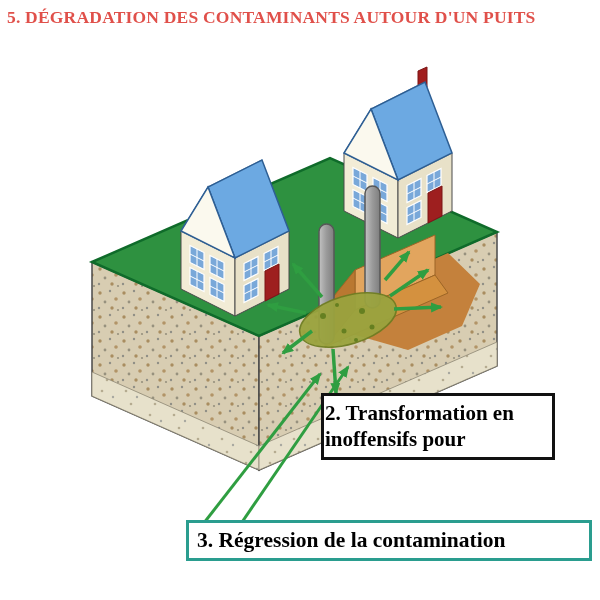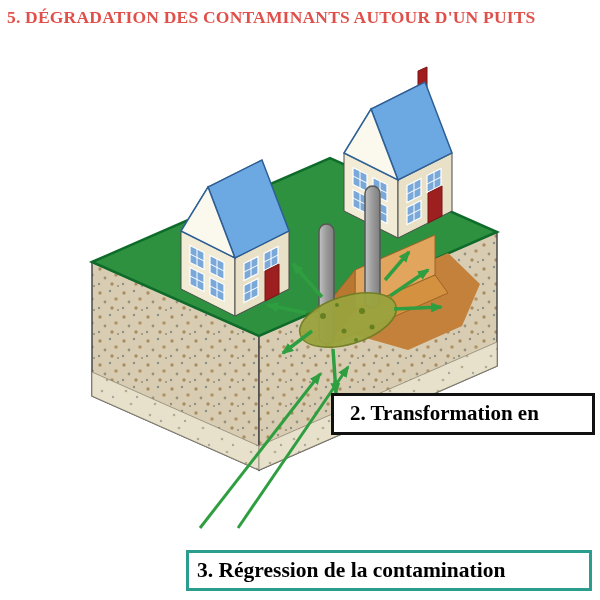--- a/index.html
+++ b/index.html
@@ -10,27 +10,27 @@
   .title{
     position:absolute;left:7px;top:7px;width:588px;
     color:#e0504a;font-weight:bold;font-size:17.5px;letter-spacing:0.2px;
     white-space:nowrap;
   }
   svg.illustration{position:absolute;left:0;top:0;}
   .callout{
     position:absolute;background:#ffffff;color:#000;font-weight:bold;
   }
   .callout-2{
-    left:331px;top:393px;width:226px;
-    border:3px solid #111111;padding:5px 16px;
+    left:321px;top:393px;width:226px;
+    border:3px solid #111111;padding:5px 1px;
     font-size:21px;line-height:1.22;
   }
   .callout-2 .line{display:block;}
   .callout-3{
-    left:186px;top:550px;width:384px;
+    left:186px;top:520px;width:384px;
     border:3px solid #2a9d8f;padding:5px 8px;
     font-size:21.5px;line-height:1.15;white-space:nowrap;
   }
 </style>
 </head>
 <body>
 
 <div class="stage">
 
   <div class="title">5. DÉGRADATION DES CONTAMINANTS AUTOUR D'UN PUITS</div>
@@ -163,19 +163,20 @@
     </g>
 
     <g stroke="#2f9e41" stroke-width="3" fill="none">
       <line x1="200" y1="528" x2="320" y2="374" marker-end="url(#ah)"></line>
       <line x1="238" y1="528" x2="348" y2="367" marker-end="url(#ah)"></line>
     </g>
   </svg>
 
   <div class="callout callout-2">
     <span class="line">2. Transformation en</span>
+    <span class="line">inoffensifs pour</span>
   </div>
 
   <div class="callout callout-3">
     <span>3. Régression de la contamination</span>
   </div>
 
 </div>
 
 </body></html>

